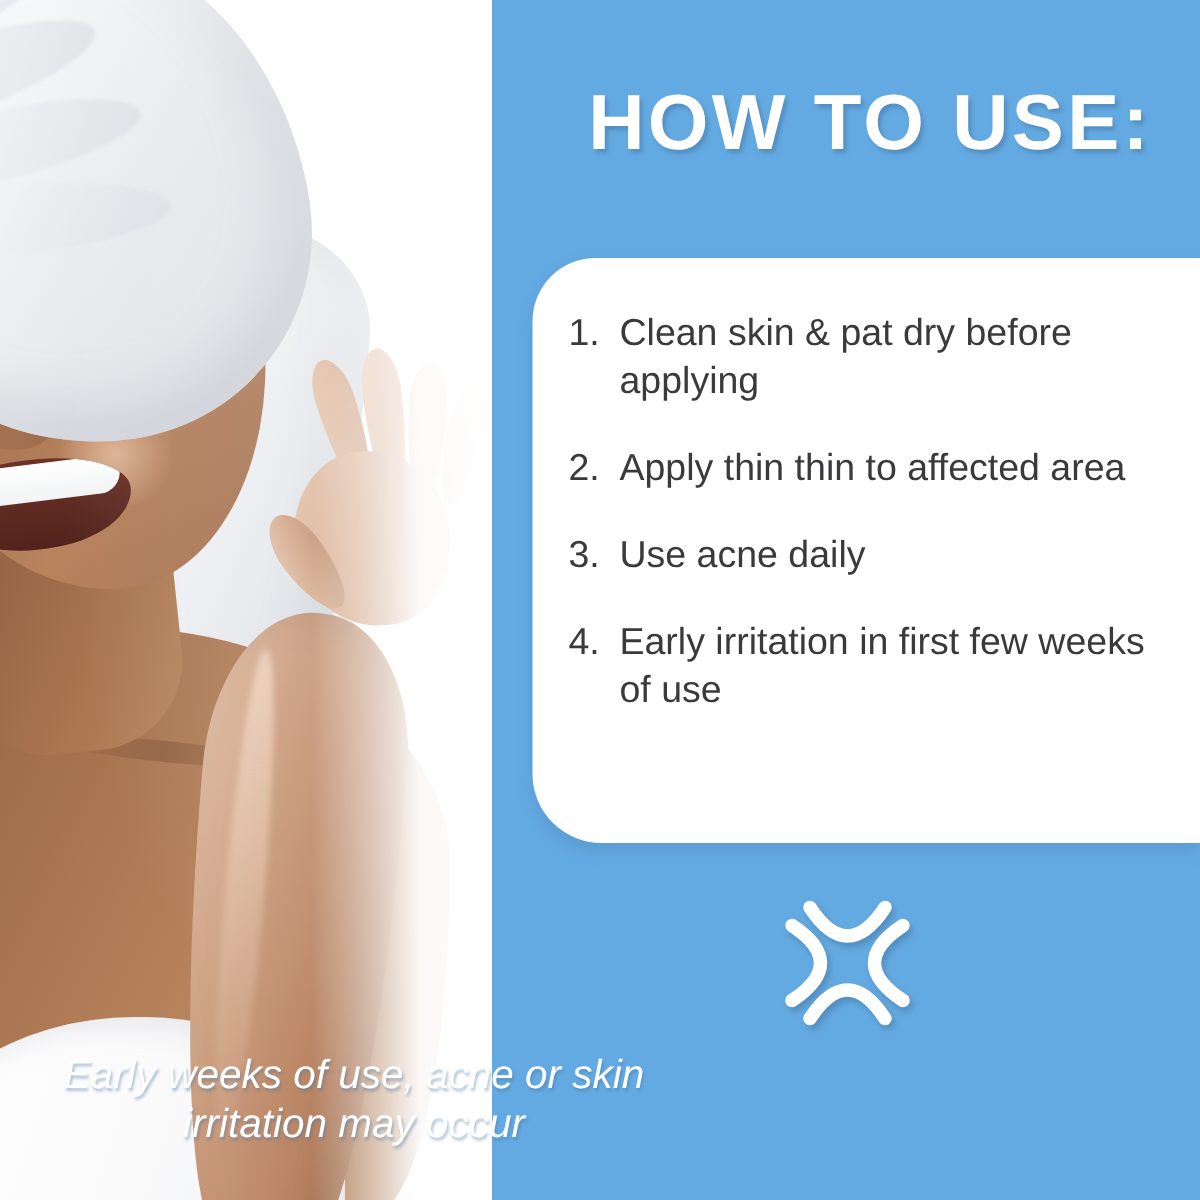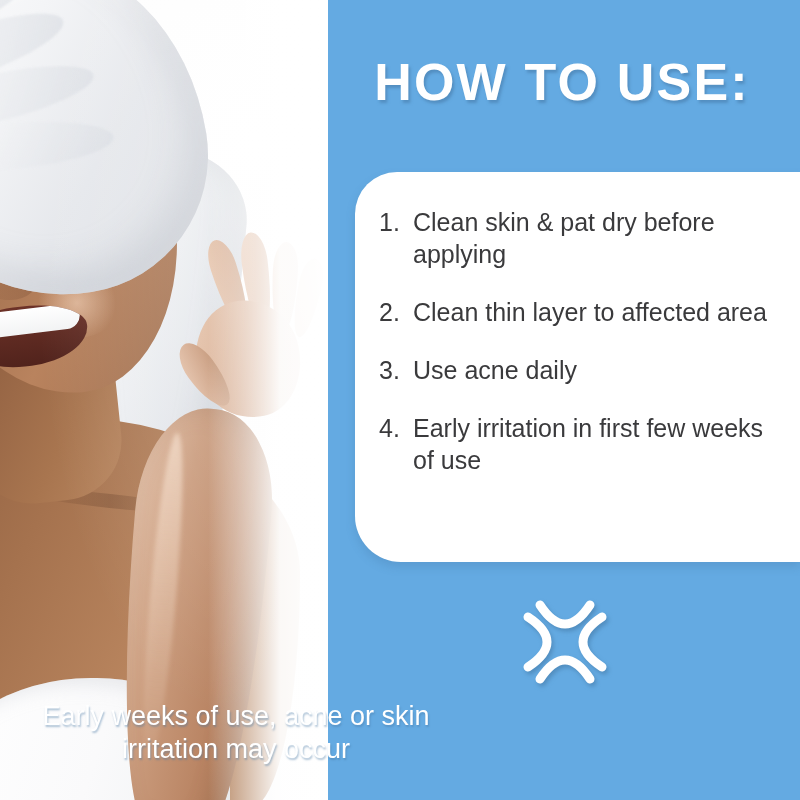--- a/index.html
+++ b/index.html
@@ -264,21 +264,21 @@
   .blue-panel {
     position: absolute;
     left: 328px;
     top: 0;
     width: 472px;
     height: 800px;
   }
 
   .title {
     position: absolute;
-    left: 28px;
+    left: 46px;
     top: 56px;
     width: 412px;
     color: #ffffff;
     font-size: 52px;
     font-weight: bold;
     letter-spacing: 2.2px;
     line-height: 1.0;
     text-align: center;
     text-shadow: 2px 3px 3px rgba(70,120,165,0.55);
     white-space: nowrap;
@@ -335,20 +335,21 @@
   .footnote {
     position: absolute;
     left: 18px;
     top: 700px;
     width: 436px;
     color: #ffffff;
     font-size: 27px;
     line-height: 1.22;
     text-align: center;
     text-shadow: 1px 2px 2px rgba(70,120,165,0.45);
+    font-style: italic;
   }
 </style>
 </head>
 <body>
 
 <div id="infographic">
 
   <div class="photo-panel">
     <div class="photo-bg"></div>
 
@@ -399,21 +400,21 @@
     <div class="steps-card">
       <ol class="steps-list">
 
         <li class="step-item">
           <span class="step-num">1.</span>
           <span class="step-text">Clean skin &amp; pat dry before applying</span>
         </li>
 
         <li class="step-item">
           <span class="step-num">2.</span>
-          <span class="step-text">Clean thin layer to affected area</span>
+          <span class="step-text">Apply thin thin to affected area</span>
         </li>
 
         <li class="step-item">
           <span class="step-num">3.</span>
           <span class="step-text">Use acne daily</span>
         </li>
 
         <li class="step-item">
           <span class="step-num">4.</span>
           <span class="step-text">Early irritation in first few weeks of use</span>

